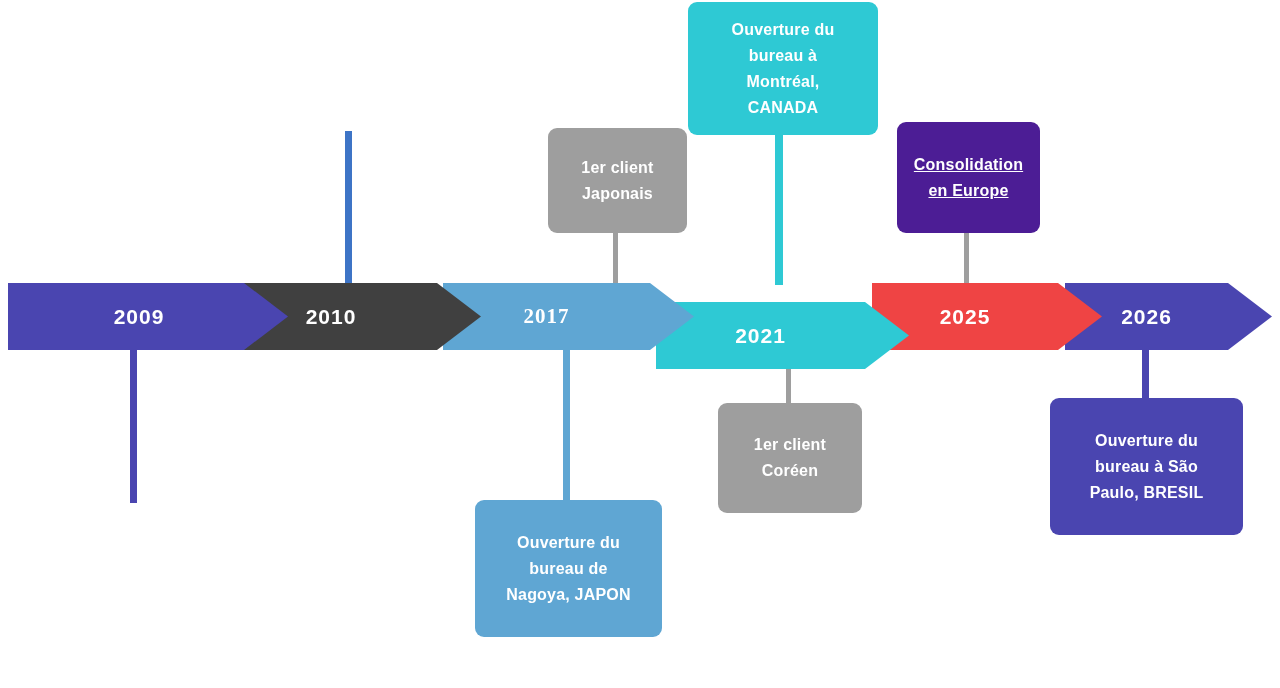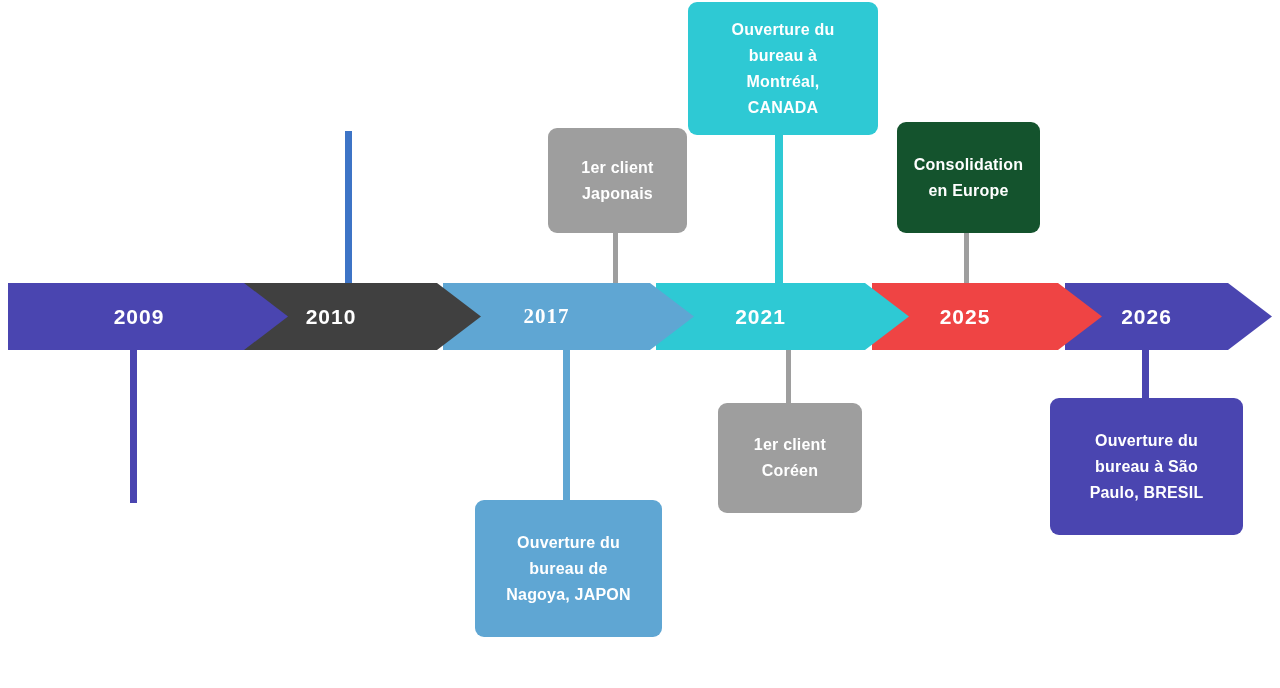--- a/index.html
+++ b/index.html
@@ -22,21 +22,21 @@
     position:absolute;top:283px;height:67px;display:flex;align-items:center;
     clip-path:polygon(0 0, calc(100% - 44px) 0, 100% 50%, calc(100% - 44px) 100%, 0 100%);
   }
   .yr{
     width:calc(100% - 44px);text-align:center;color:#ffffff;
     font-weight:bold;font-size:21px;letter-spacing:1px;
   }
   .s1{left:8px;   width:254px;z-index:6;padding-left:26px;}
   .s2{left:225px; width:256px;z-index:5;}
   .s3{left:443px; width:251px;z-index:4;font-family:Liberation Serif, serif;}
-  .s4{left:656px; width:253px;z-index:3;}
+  .s4{left:656px; width:253px;z-index:3;margin-top:19px;}
   .s5{left:872px; width:230px;z-index:2;}
   .s6{left:1065px;width:207px;z-index:1;}
   
   .box{
     position:absolute;z-index:7;border-radius:9px;
     display:flex;align-items:center;justify-content:center;
     color:#ffffff;font-weight:bold;font-size:16px;line-height:26px;
     text-align:center;white-space:pre-line;letter-spacing:.2px;
   }
   .b1{left:38px;  top:500px;width:192px;height:137px;}
@@ -93,21 +93,21 @@
   <div class="box b5" style="background-color: rgb(46, 201, 212);">
     <span>Ouverture du
 bureau à
 Montréal,
 CANADA</span>
   </div>
   <div class="box b6" style="background-color: rgb(158, 158, 158);">
     <span>1er client
 Coréen</span>
   </div>
-  <div class="box b7" style="background-color: #14532d;">
+  <div class="box b7" style="background-color: #4c1d95; text-decoration: underline;">
     <span>Consolidation
 en Europe</span>
   </div>
   <div class="box b8" style="background-color: rgb(74, 69, 176);">
     <span>Ouverture du
 bureau à São
 Paulo, BRESIL</span>
   </div>
 
 </div>

